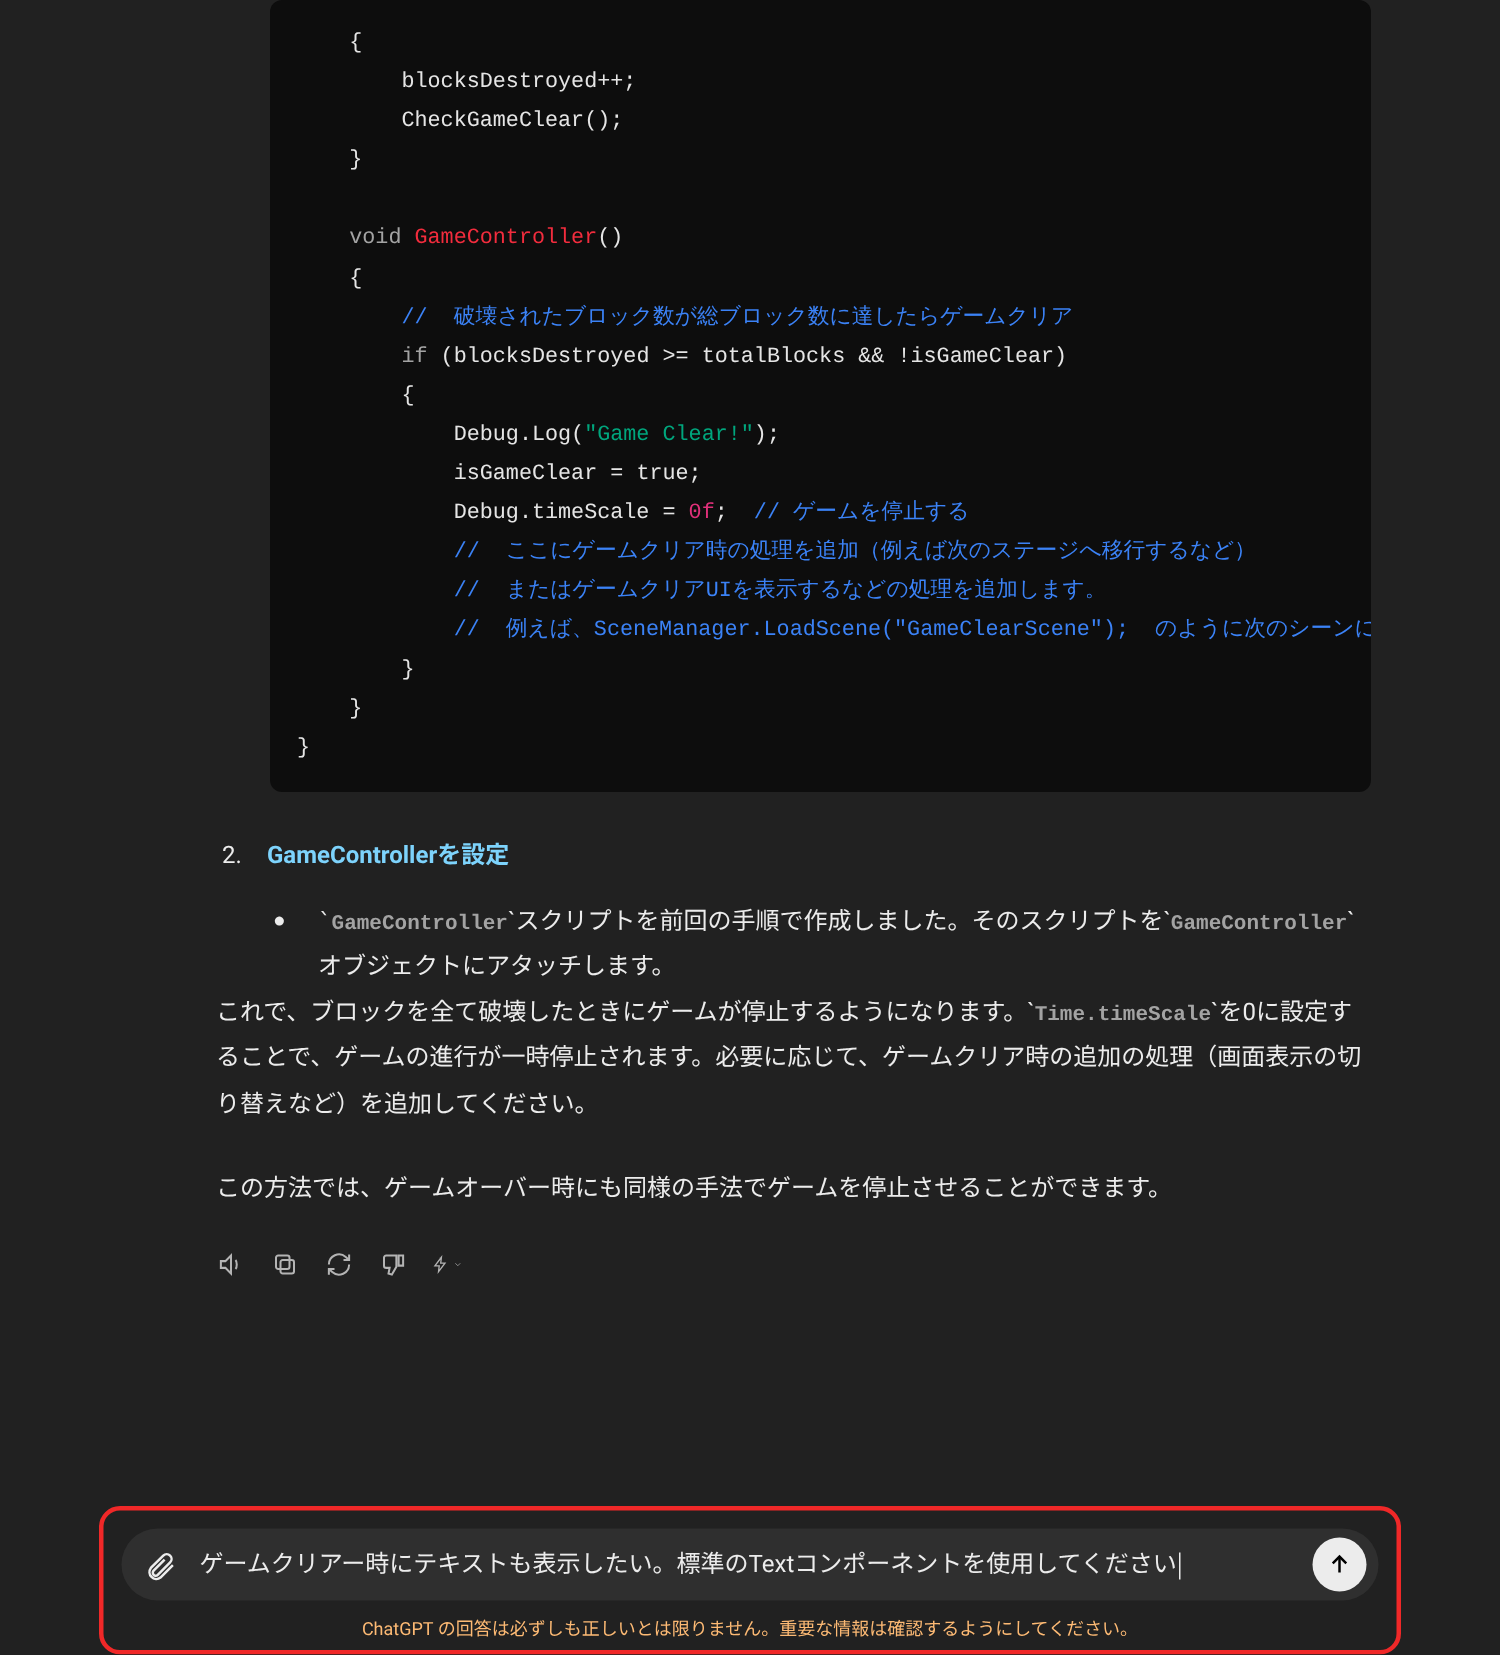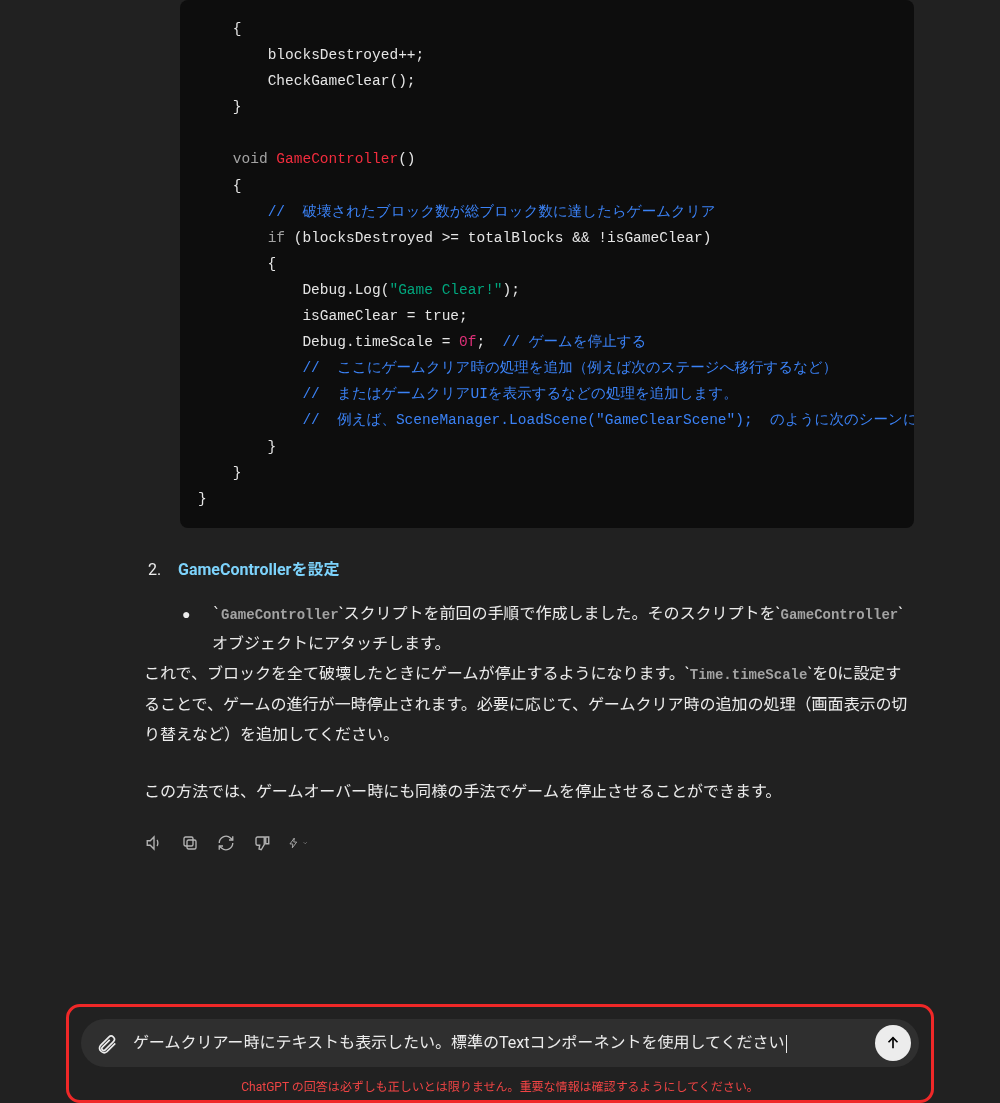--- a/index.html
+++ b/index.html
@@ -148,21 +148,21 @@
   .send-btn {
     width: 36px; height: 36px;
     border-radius: 50%;
     background: #ececec;
     display: flex; align-items: center; justify-content: center;
     cursor: pointer;
   }
   .send-btn svg { width: 18px; height: 18px; stroke: #000; fill: none; stroke-width: 2.2; }
   .disclaimer {
     text-align: center;
-    color: #ef4444;
+    color: #fdba74;
     font-size: 12px;
     margin-top: 10px;
   }
 </style>
 </head>
 <body>
 
 <div class="content">
 
   <div class="codeblock">

